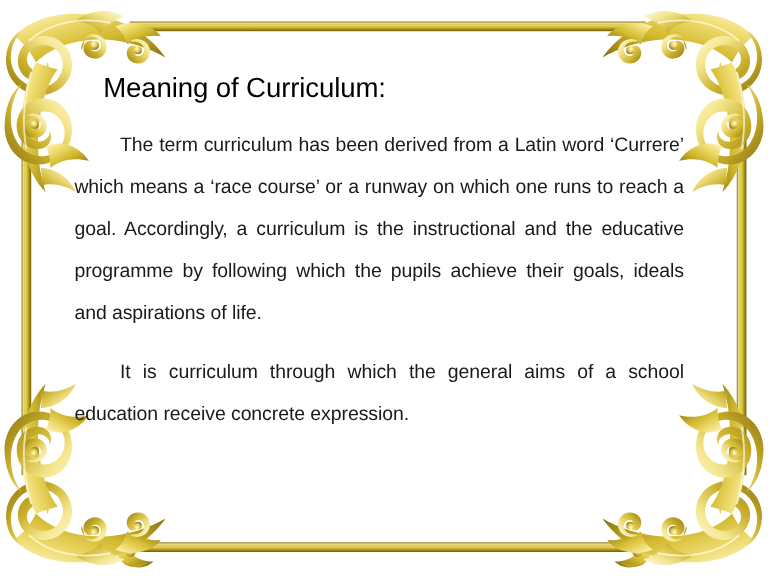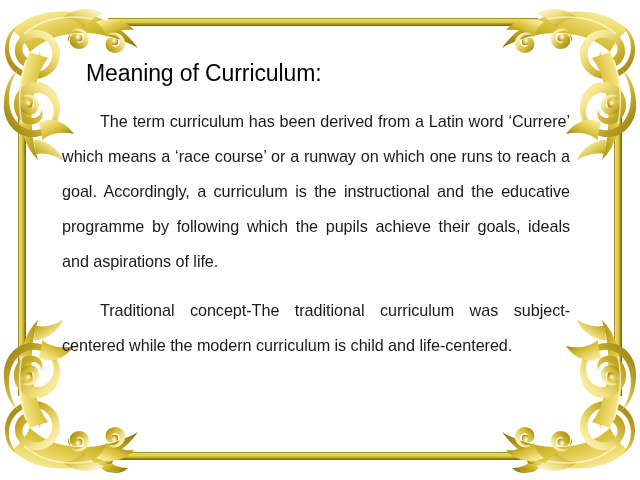--- a/index.html
+++ b/index.html
@@ -193,16 +193,16 @@
       <use href="#corner-orn" x="0" y="0"></use>
     </g>
     <g transform="translate(640,480) scale(-1,-1)">
       <use href="#corner-orn" x="0" y="0"></use>
     </g>
   </svg>
 
   <div id="content">
     <h1 class="heading">Meaning of Curriculum:</h1>
     <p class="para">The term curriculum has been derived from a Latin word ‘Currere’ which means a ‘race course’ or a runway on which one runs to reach a goal. Accordingly, a curriculum is the instructional and the educative programme by following which the pupils achieve their goals, ideals and aspirations of life.</p>
-    <p class="para">Traditional concept-The traditional curriculum was subject-centered while the modern curriculum is child and life-centered.</p>
+    <p class="para">It is curriculum through which the general aims of a school education receive concrete expression.</p>
   </div>
 
 </div>
 
 </body></html>

